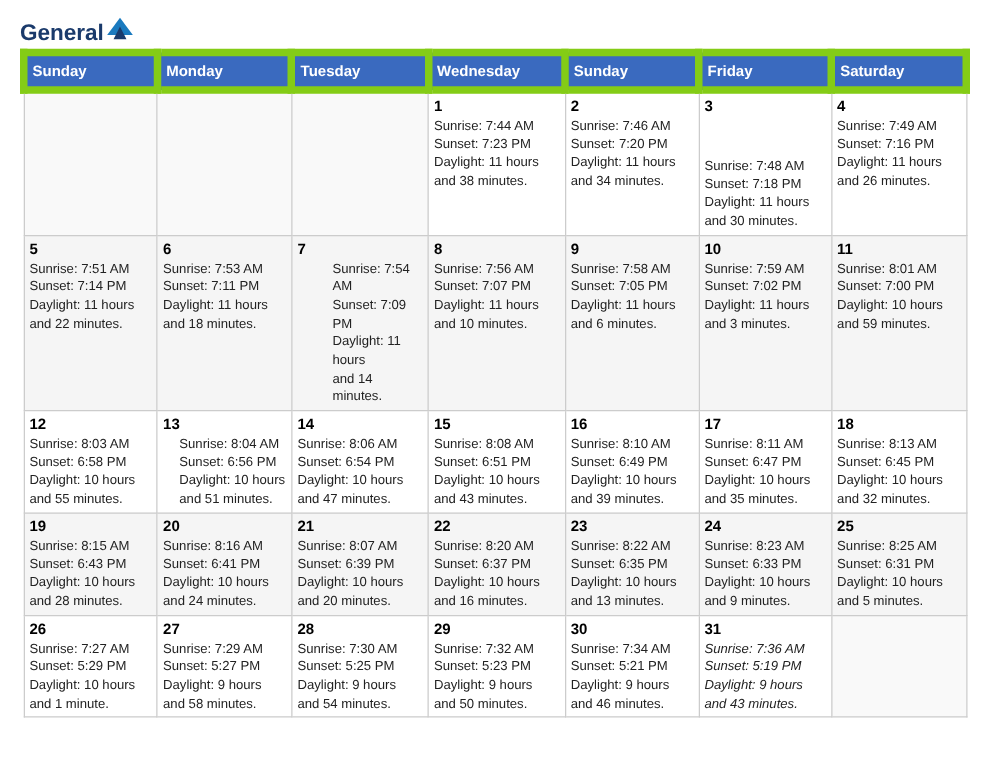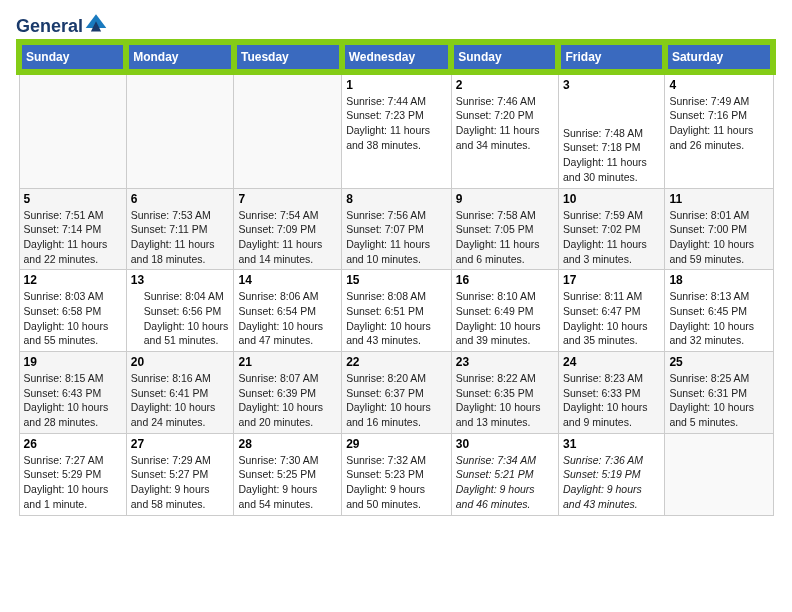--- a/index.html
+++ b/index.html
@@ -173,21 +173,21 @@
           </td>
           <td>
             <span class="day-num">6</span>
             <div class="day-info" style="white-space: pre-line;">Sunrise: 7:53 AM
 Sunset: 7:11 PM
 Daylight: 11 hours
 and 18 minutes.</div>
           </td>
           <td>
             <span class="day-num">7</span>
-            <div class="day-info" style="white-space: pre-line;">Sunrise: 7:54 AM
+            <div class="day-info" style="white-space: pre-line; margin-left: 28px;">Sunrise: 7:54 AM
 Sunset: 7:09 PM
 Daylight: 11 hours
 and 14 minutes.</div>
           </td>
           <td>
             <span class="day-num">8</span>
             <div class="day-info" style="white-space: pre-line;">Sunrise: 7:56 AM
 Sunset: 7:07 PM
 Daylight: 11 hours
 and 10 minutes.</div>
@@ -340,21 +340,21 @@
           </td>
           <td>
             <span class="day-num">29</span>
             <div class="day-info" style="white-space: pre-line;">Sunrise: 7:32 AM
 Sunset: 5:23 PM
 Daylight: 9 hours
 and 50 minutes.</div>
           </td>
           <td>
             <span class="day-num">30</span>
-            <div class="day-info" style="white-space: pre-line; font-style: italic;">Sunrise: 7:34 AM
+            <div class="day-info" style="white-space: pre-line;">Sunrise: 7:34 AM
 Sunset: 5:21 PM
 Daylight: 9 hours
 and 46 minutes.</div>
           </td>
           <td>
             <span class="day-num">31</span>
             <div class="day-info" style="white-space: pre-line; font-style: italic;">Sunrise: 7:36 AM
 Sunset: 5:19 PM
 Daylight: 9 hours
 and 43 minutes.</div>

